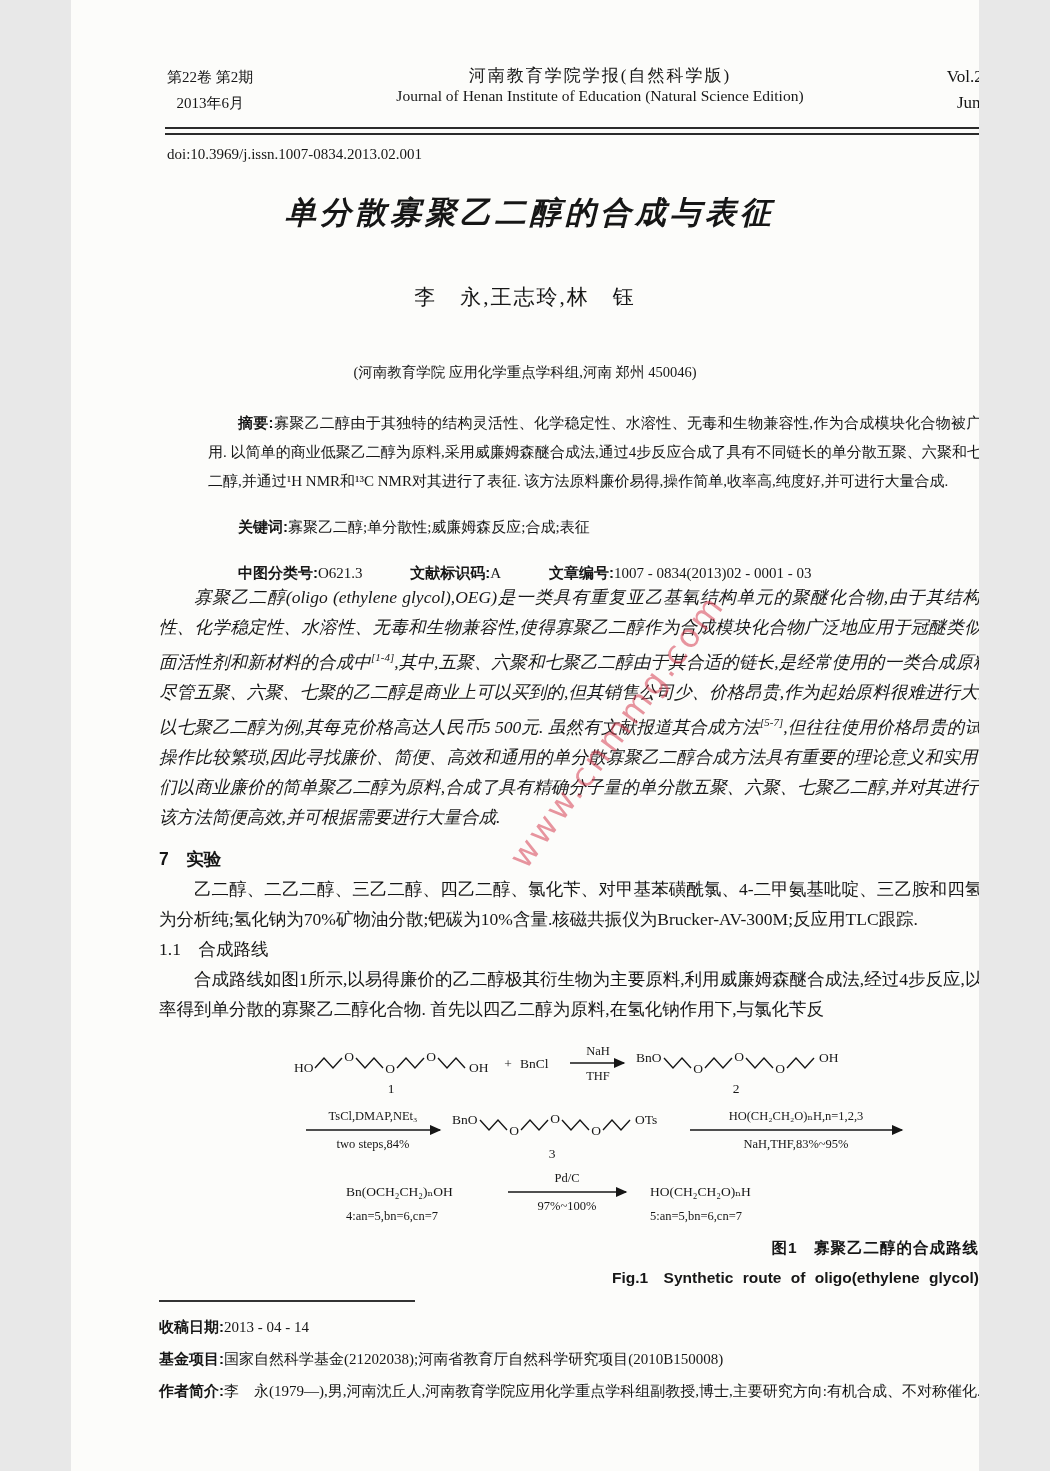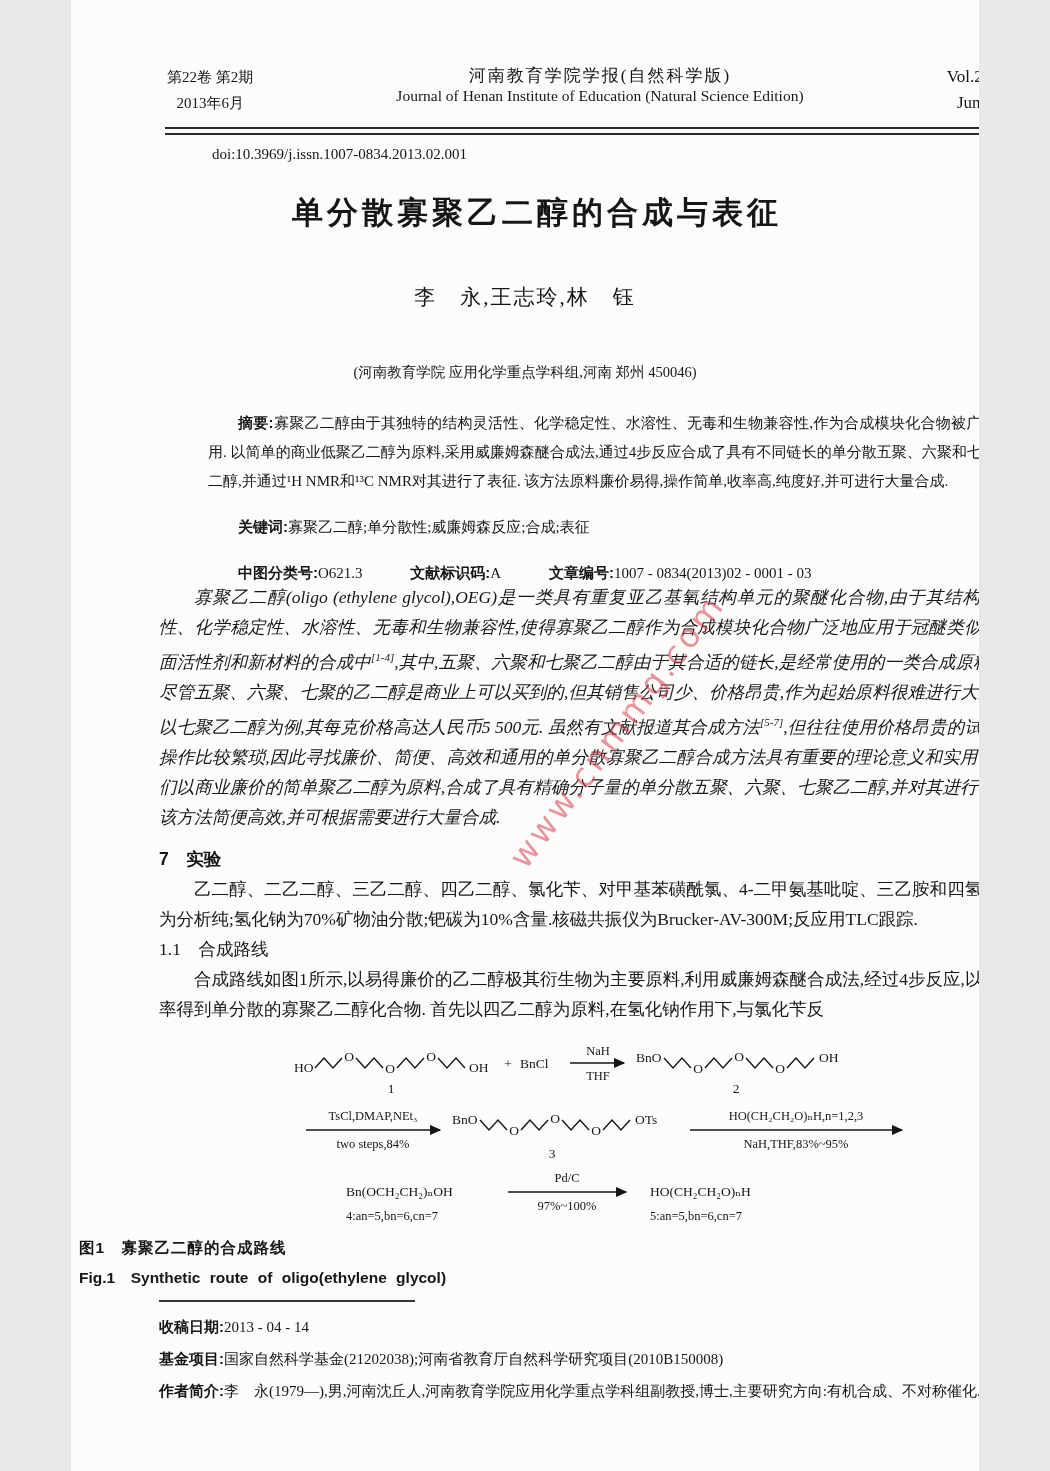--- a/index.html
+++ b/index.html
@@ -13,24 +13,24 @@
   .hdr { position:absolute; top:64px; left:96px; width:862px; display:flex; justify-content:space-between; align-items:flex-start; }
   .hdr-left  { font-size:15px; line-height:26px; text-align:center; }
   .hdr-center{ text-align:center; flex:1; }
   .jcn { font-size:17px; letter-spacing:2px; }
   .jen { font-size:15.5px; }
   .hdr-right { font-size:17px; line-height:26px; text-align:center; }
 
   .rule { position:absolute; top:127px; left:94px; width:864px; height:4px;
           border-top:2px solid #2b2b2b; border-bottom:2px solid #2b2b2b; }
 
-  .doi { position:absolute; top:146px; left:96px; font-size:15px;margin-left:45px; }
-
-  .title { position:absolute; top:192px; left:12px; width:100%; text-align:center;
-           font-size:31px; letter-spacing:4px; }
+  .doi { position:absolute; top:146px; left:96px; font-size:15px; }
+
+  .title { position:absolute; top:192px; left:5px; width:100%; text-align:center;
+           font-size:31px; letter-spacing:4px;font-style:italic; }
   .authors { position:absolute; top:283px; left:0; width:100%; text-align:center;
              font-size:21px; letter-spacing:2px; }
   .affil { position:absolute; top:363px; left:0; width:100%; text-align:center; font-size:14.5px; }
 
   .absblock { position:absolute; top:392px; left:121px; width:836px;
               font-size:15px; line-height:29px; text-align:justify; }
   .absblock p { margin:16px; text-indent:2em; }
   .clsrow { text-indent:2em; margin:0; }
   .clsrow .cls-item { margin-right:44px; }
 
@@ -44,21 +44,21 @@
   .sec-h { margin:0; font-size:17.5px; }
   .sub-h { margin:0; font-size:17.5px; font-weight:normal; }
   .expblock p { margin:0; text-indent:2em; text-align:justify; }
 
   .scheme { position:absolute; top:1034px; left:215px; }
   .scheme text { font-family:"Liberation Serif","DejaVu Serif",serif; fill:#161616; }
   .scheme .bond { fill:none; stroke:#161616; stroke-width:1.4; }
   .scheme .arr  { stroke:#161616; stroke-width:1.3; }
   .f13 { font-size:13.5px; } .f12 { font-size:12.5px; }
 
-  .caps { position:absolute; top:1238px; left:8px; width:100%; text-align:left; }
+  .caps { position:absolute; top:1238px; left:0; width:100%; text-align:right; }
   .capcn { font-size:15.5px; letter-spacing:1px; }
   .capen { font-size:15.5px; margin-top:9px; word-spacing:5px; }
 
   .pfoot { position:absolute; top:1300px; left:88px; width:880px;
            font-size:15px; line-height:31px; }
   .fdiv { width:256px; border-top:2px solid #333; margin-bottom:9px; }
   .pfoot p { margin:0; text-align:justify; }
 
   .wmark { position:absolute; left:430px; top:852px; transform:rotate(-53deg);
            transform-origin:0 0; color:rgba(213,62,82,0.55);

